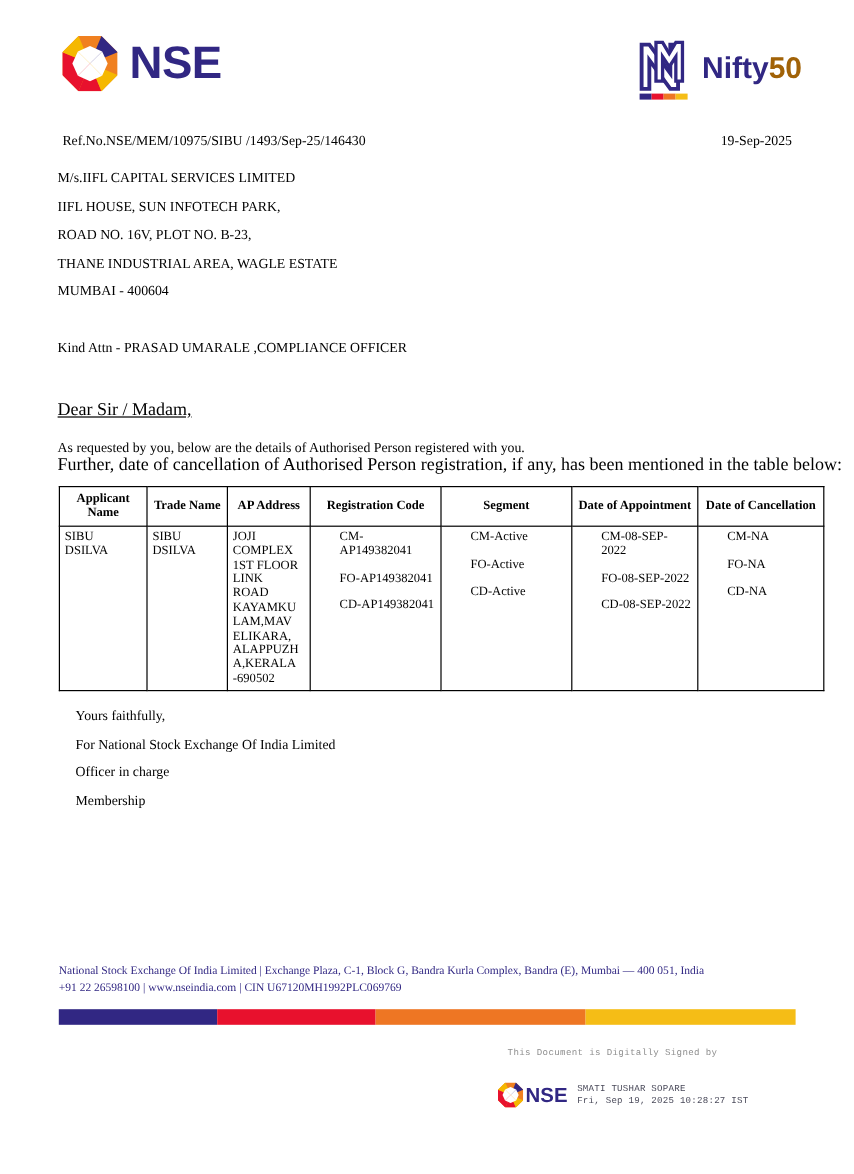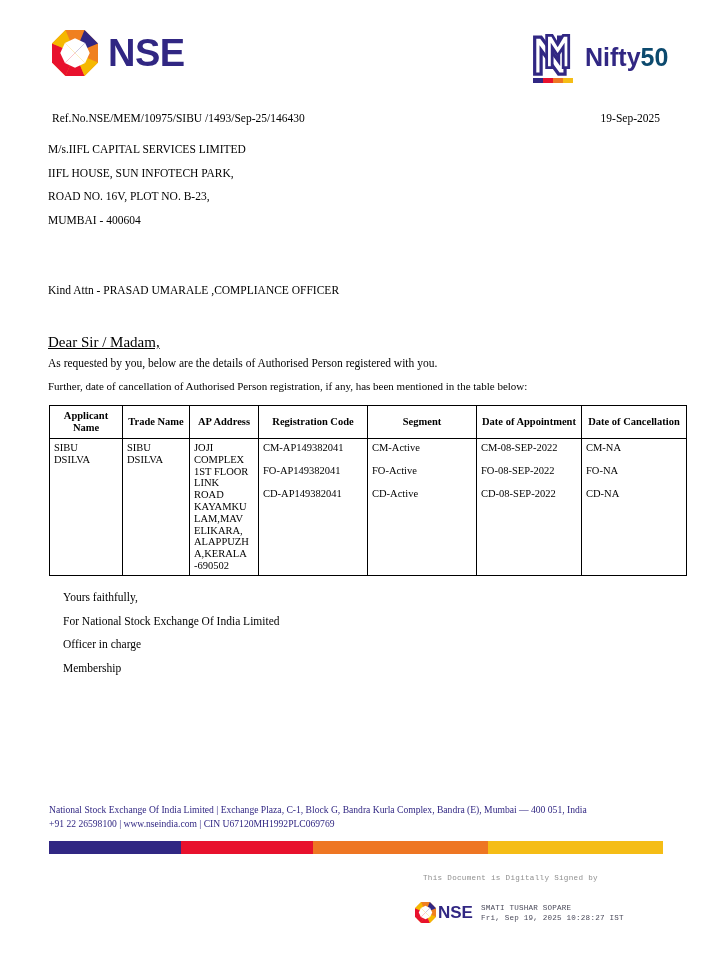--- a/index.html
+++ b/index.html
@@ -59,21 +59,21 @@
     position: relative;
   }
   .nifty-word {
     font-family: "Liberation Sans", "DejaVu Sans", sans-serif;
     font-weight: bold;
     font-size: 25px;
     line-height: 1;
     color: #312783;
     white-space: nowrap;
   }
-  .nifty-word .fifty { color: #0c4a6e; }
+  .nifty-word .fifty { color: #a16207; }
   .nifty-underbar {
     position: absolute;
     left: 2px;
     bottom: 0px;
     width: 40px;
     height: 5px;
     display: flex;
   }
   .nifty-underbar i { display:block; height: 100%; }
 
@@ -116,28 +116,28 @@
   .salutation {
     position: absolute;
     left: 48px;
     top: 334px;
     font-size: 15px;
     text-decoration: underline;
   }
   .para1 {
     position: absolute;
     left: 48px;
-    top: 357px;
+    top: 368px;
     font-size: 11.5px;
   }
   .para2 {
     position: absolute;
     left: 48px;
     top: 380px;
-    font-size: 11px;
+    font-size: 15px;
   }
 
   
   .ap-table-wrap {
     position: absolute;
     left: 49px;
     top: 405px;
     width: 614px;
   }
   table.ap-table {
@@ -157,21 +157,21 @@
   table.ap-table th {
     text-align: center;
     font-weight: bold;
     font-size: 10.5px;
     vertical-align: middle;
     padding: 4px 2px;
     line-height: 12px;
   }
   td.vmid { vertical-align: middle; }
   td.cell-multiline { white-space: pre-line; }
-  .seg-list div { margin-bottom: 11px; }
+  .seg-list div { margin-bottom: 11px; margin-left: 20px; }
   .seg-list div:last-child { margin-bottom: 0; }
   .pad-top { padding-top: 42px; }
 
   
   .c0 { width: 68px; }
   .c1 { width: 62px; }
   .c2 { width: 64px; }
   .c3 { width: 104px; }
   .c4 { width: 104px; }
   .c5 { width: 100px; }
@@ -298,20 +298,21 @@
 
 </div>
 
 <div class="ref-line">Ref.No.NSE/MEM/10975/SIBU /1493/Sep-25/146430</div>
 <div class="date-line">19-Sep-2025</div>
 
 <div class="addr">
   <div>M/s.IIFL CAPITAL SERVICES LIMITED</div>
   <div>IIFL HOUSE, SUN INFOTECH PARK,</div>
   <div>ROAD NO. 16V, PLOT NO. B-23,</div>
+  <div>THANE INDUSTRIAL AREA, WAGLE ESTATE</div>
   <div>MUMBAI - 400604</div>
 </div>
 
 <div class="attn">Kind Attn - PRASAD UMARALE ,COMPLIANCE OFFICER</div>
 
 <div class="salutation">Dear Sir / Madam,</div>
 <div class="para1">As requested by you, below are the details of Authorised Person registered with you.</div>
 <div class="para2">Further, date of cancellation of Authorised Person registration, if any, has been mentioned in the table below:</div>
 
 <div class="ap-table-wrap">

